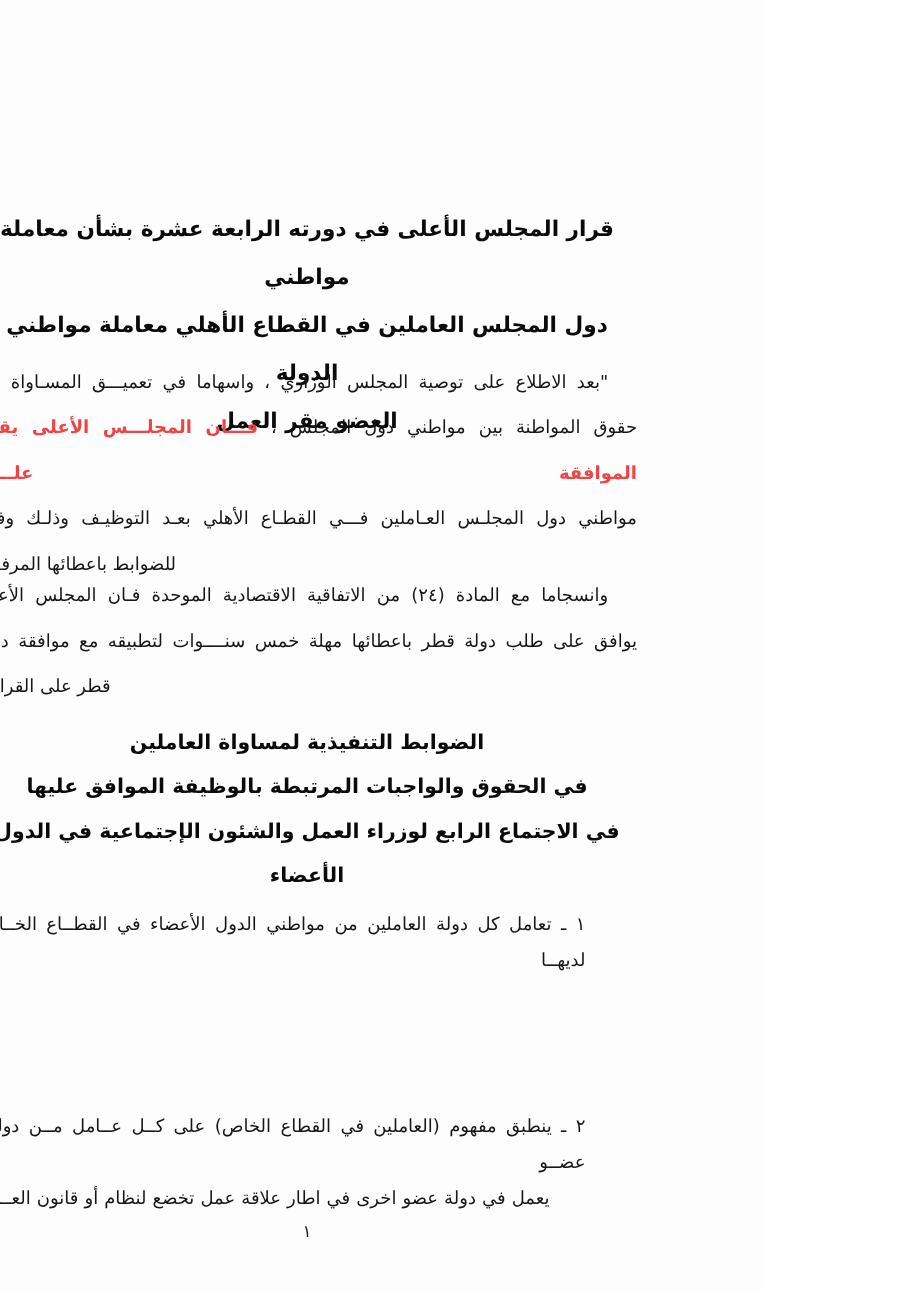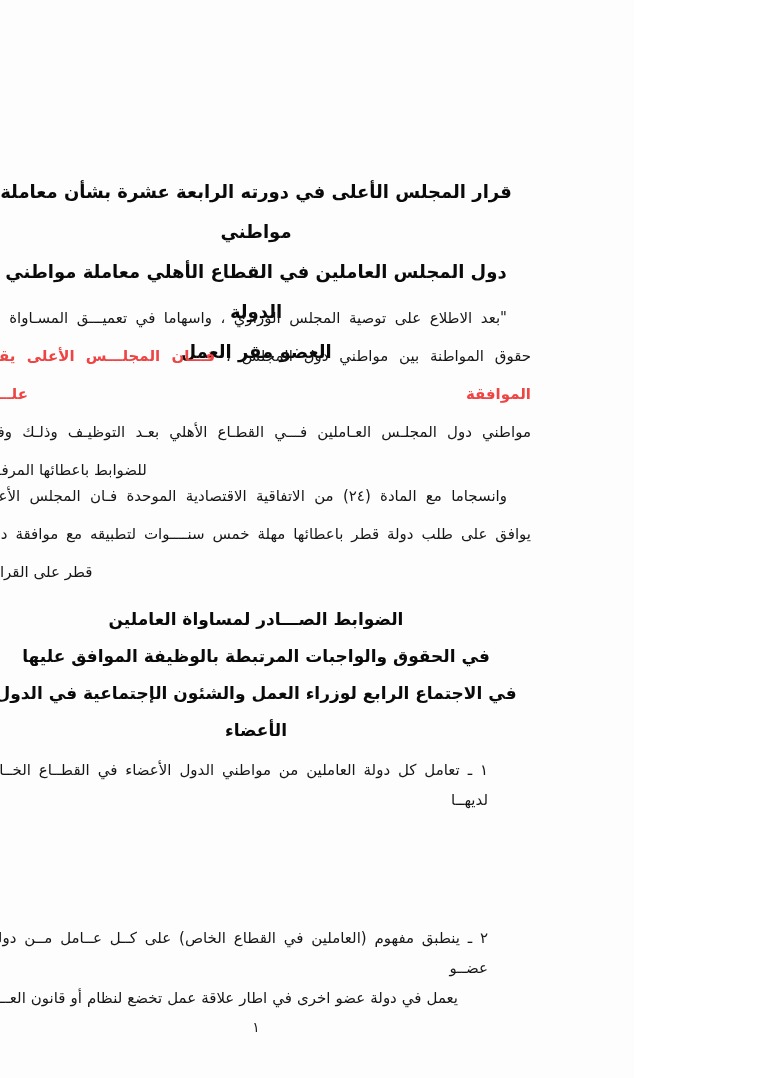--- a/index.html
+++ b/index.html
@@ -111,21 +111,21 @@
       <div class="line left"><span>للضوابط باعطائها المرفقة.</span></div>
     </div>
 
   <div class="block" id="preamble-p2">
       <div class="line indent"><span>وانسجاما مع المادة (٢٤) من الاتفاقية الاقتصادية الموحدة فـان المجلس الأعلى</span></div>
       <div class="line"><span>يوافق على طلب دولة قطر باعطائها مهلة خمس سنــــوات لتطبيقه مع موافقة دولة</span></div>
       <div class="line left"><span>قطر على القرار".</span></div>
     </div>
 
   <div class="block" id="regulations-heading">
-      <div class="line center"><span>الضوابط الصـــادر لمساواة العاملين</span></div>
+      <div class="line center"><span>الضوابط التنفيذية لمساواة العاملين</span></div>
       <div class="line center"><span>في الحقوق والواجبات المرتبطة بالوظيفة الموافق عليها</span></div>
       <div class="line center"><span>في الاجتماع الرابع لوزراء العمل والشئون الإجتماعية في الدول الأعضاء</span></div>
     </div>
 
   <div class="block item" id="item-1">
       <div class="line first"><span>١ ـ تعامل كل دولة العاملين من مواطني الدول الأعضاء في القطــاع الخــاص لديهــا</span></div>
     </div>
 
   <div class="block item" id="item-2">
       <div class="line first"><span>٢ ـ ينطبق مفهوم (العاملين في القطاع الخاص) على كــل عــامل مــن دولــة عضــو</span></div>

